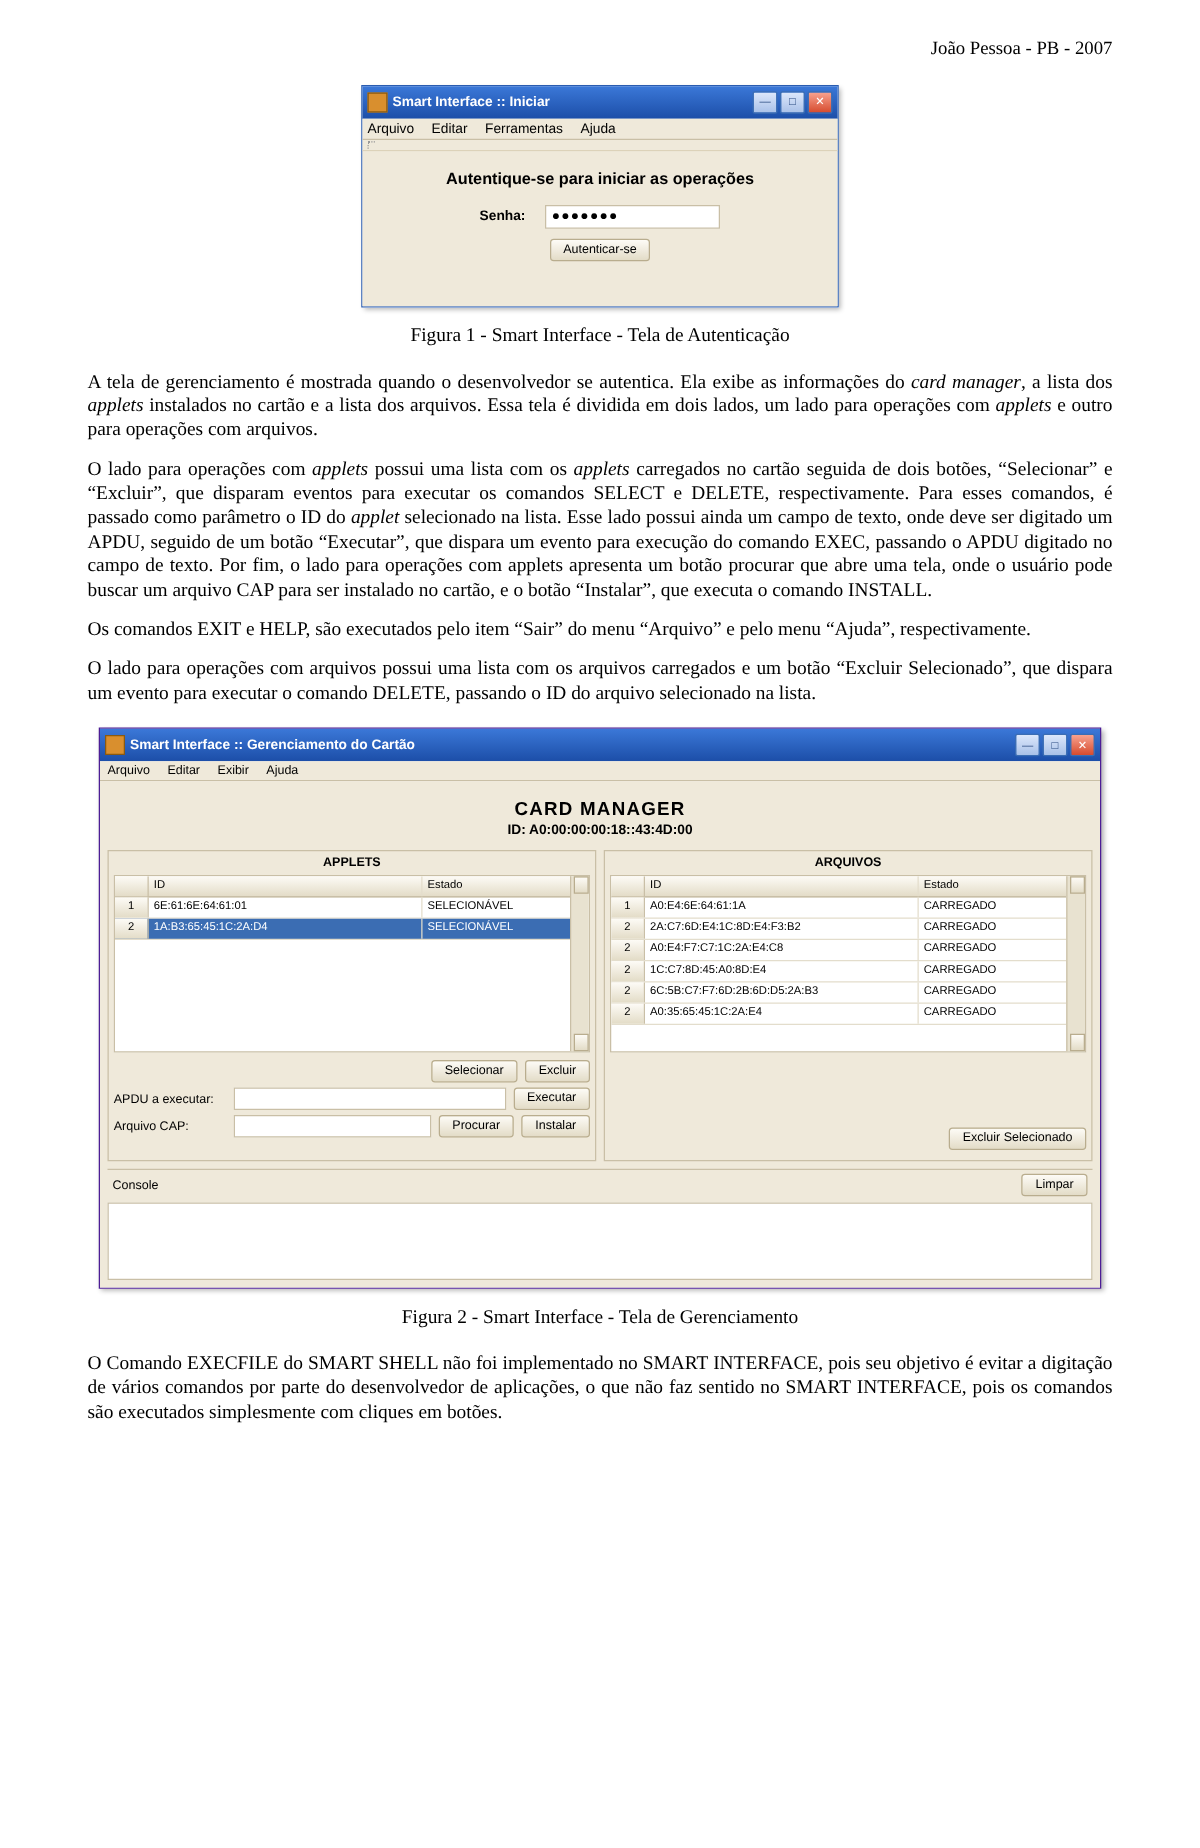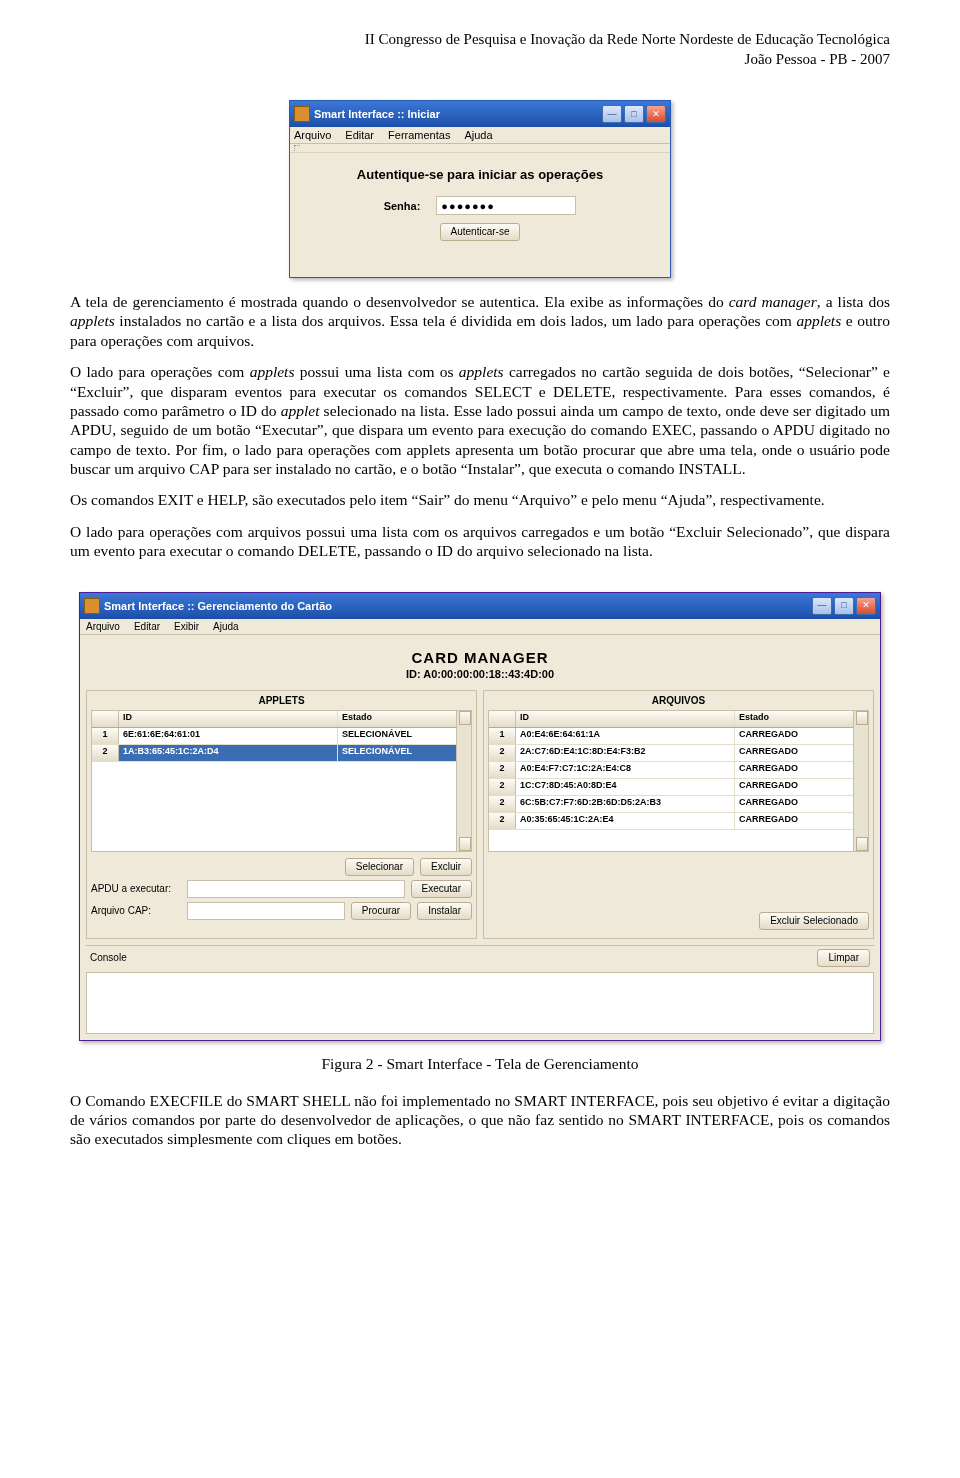--- a/index.html
+++ b/index.html
@@ -15,21 +15,21 @@
     padding: 30px 70px 40px 70px;
   }
   .header-conf {
     text-align: right;
     font-size: 15px;
     margin-bottom: 10px;
     line-height: 1.3;
   }
   .figure-center {
     text-align: center;
-    margin: 31px 0 14px 0;
+    margin: 18px 0 14px 0;
   }
   .figure-caption {
     text-align: center;
     font-size: 15.5px;
     margin: 8px 0 18px 0;
   }
   .para {
     text-align: justify;
     margin: 12px 0;
     line-height: 1.25;
@@ -200,21 +200,21 @@
     position:absolute; left:2px; width:10px; height:12px;
     background: linear-gradient(to bottom, #fdfbf6, #e3dcc7);
     border:1px solid #b9ad8e;
   }
   .grid-scroll::before { top:0; }
   .grid-scroll::after { bottom:0; }
 
   .grid-row { display: flex; height: 16px; border-bottom: 1px solid #e3ddcc; font-size: 9px; }
   .grid-row.head { background: linear-gradient(to bottom, #fdfbf6, #e3dcc7); border-bottom: 1px solid #b9ad8e; font-weight: normal; }
   .grid-row.selected { background: #3b6db3; color: #fff; }
-  .cell { padding: 1px 4px; white-space: nowrap; overflow: hidden; font-weight: bold; }
+  .cell { padding: 1px 4px; white-space: nowrap; overflow: hidden; }
   .col-n { width: 18px; background: linear-gradient(to bottom, #fdfbf6, #e3dcc7); border-right: 1px solid #c9bfa6; text-align: center; }
   .grid-row.selected .col-n { background: linear-gradient(to bottom, #fdfbf6, #e3dcc7); color: #000; }
   .col-id { flex: 1; border-right: 1px solid #e3ddcc; }
   .col-st { width: 110px; }
 
   .panel-controls {
     margin-top: 6px;
   }
   .ctrl-row {
     display: flex;
@@ -250,21 +250,20 @@
     height: 60px;
     margin-top: 2px;
   }
 </style>
 </head>
 <body>
 
 <div class="page">
 
   <div class="header-conf">
-    <div>II Congresso de Pesquisa e Inovação da Rede Norte Nordeste de Educação Tecnológica</div>
     <div>João Pessoa - PB - 2007</div>
   </div>
 
   <div class="figure-center">
     <div class="win-auth">
       <div class="titlebar">
         <span class="ti-icon"></span>
         <span class="ti-title">Smart Interface :: Iniciar</span>
         <span class="winbtns">
           <span class="winbtn">—</span>
@@ -283,20 +282,21 @@
         <div class="auth-h2">Autentique-se para iniciar as operações</div>
         <div class="auth-row">
           <label>Senha:</label>
           <input class="pwd" type="text" value="●●●●●●●" style="">
         </div>
         <button class="btn">Autenticar-se</button>
       </div>
     </div>
   </div>
 
+  <div class="figure-caption">Figura 1 - Smart Interface - Tela de Autenticação</div>
 
   <div class="para">
     A tela de gerenciamento é mostrada quando o desenvolvedor se autentica. Ela exibe as informações do <i>card manager</i>, a lista dos <i>applets</i> instalados no cartão e a lista dos arquivos. Essa tela é dividida em dois lados, um lado para operações com <i>applets</i> e outro para operações com arquivos.
   </div>
   <div class="para">
     O lado para operações com <i>applets</i> possui uma lista com os <i>applets</i> carregados no cartão seguida de dois botões, “Selecionar” e “Excluir”, que disparam eventos para executar os comandos SELECT e DELETE, respectivamente. Para esses comandos, é passado como parâmetro o ID do <i>applet</i> selecionado na lista. Esse lado possui ainda um campo de texto, onde deve ser digitado um APDU, seguido de um botão “Executar”, que dispara um evento para execução do comando EXEC, passando o APDU digitado no campo de texto. Por fim, o lado para operações com applets apresenta um botão procurar que abre uma tela, onde o usuário pode buscar um arquivo CAP para ser instalado no cartão, e o botão “Instalar”, que executa o comando INSTALL.
   </div>
   <div class="para">Os comandos EXIT e HELP, são executados pelo item “Sair” do menu “Arquivo” e pelo menu “Ajuda”, respectivamente.</div>
   <div class="para">O lado para operações com arquivos possui uma lista com os arquivos carregados e um botão “Excluir Selecionado”, que dispara um evento para executar o comando DELETE, passando o ID do arquivo selecionado na lista.</div>
 

